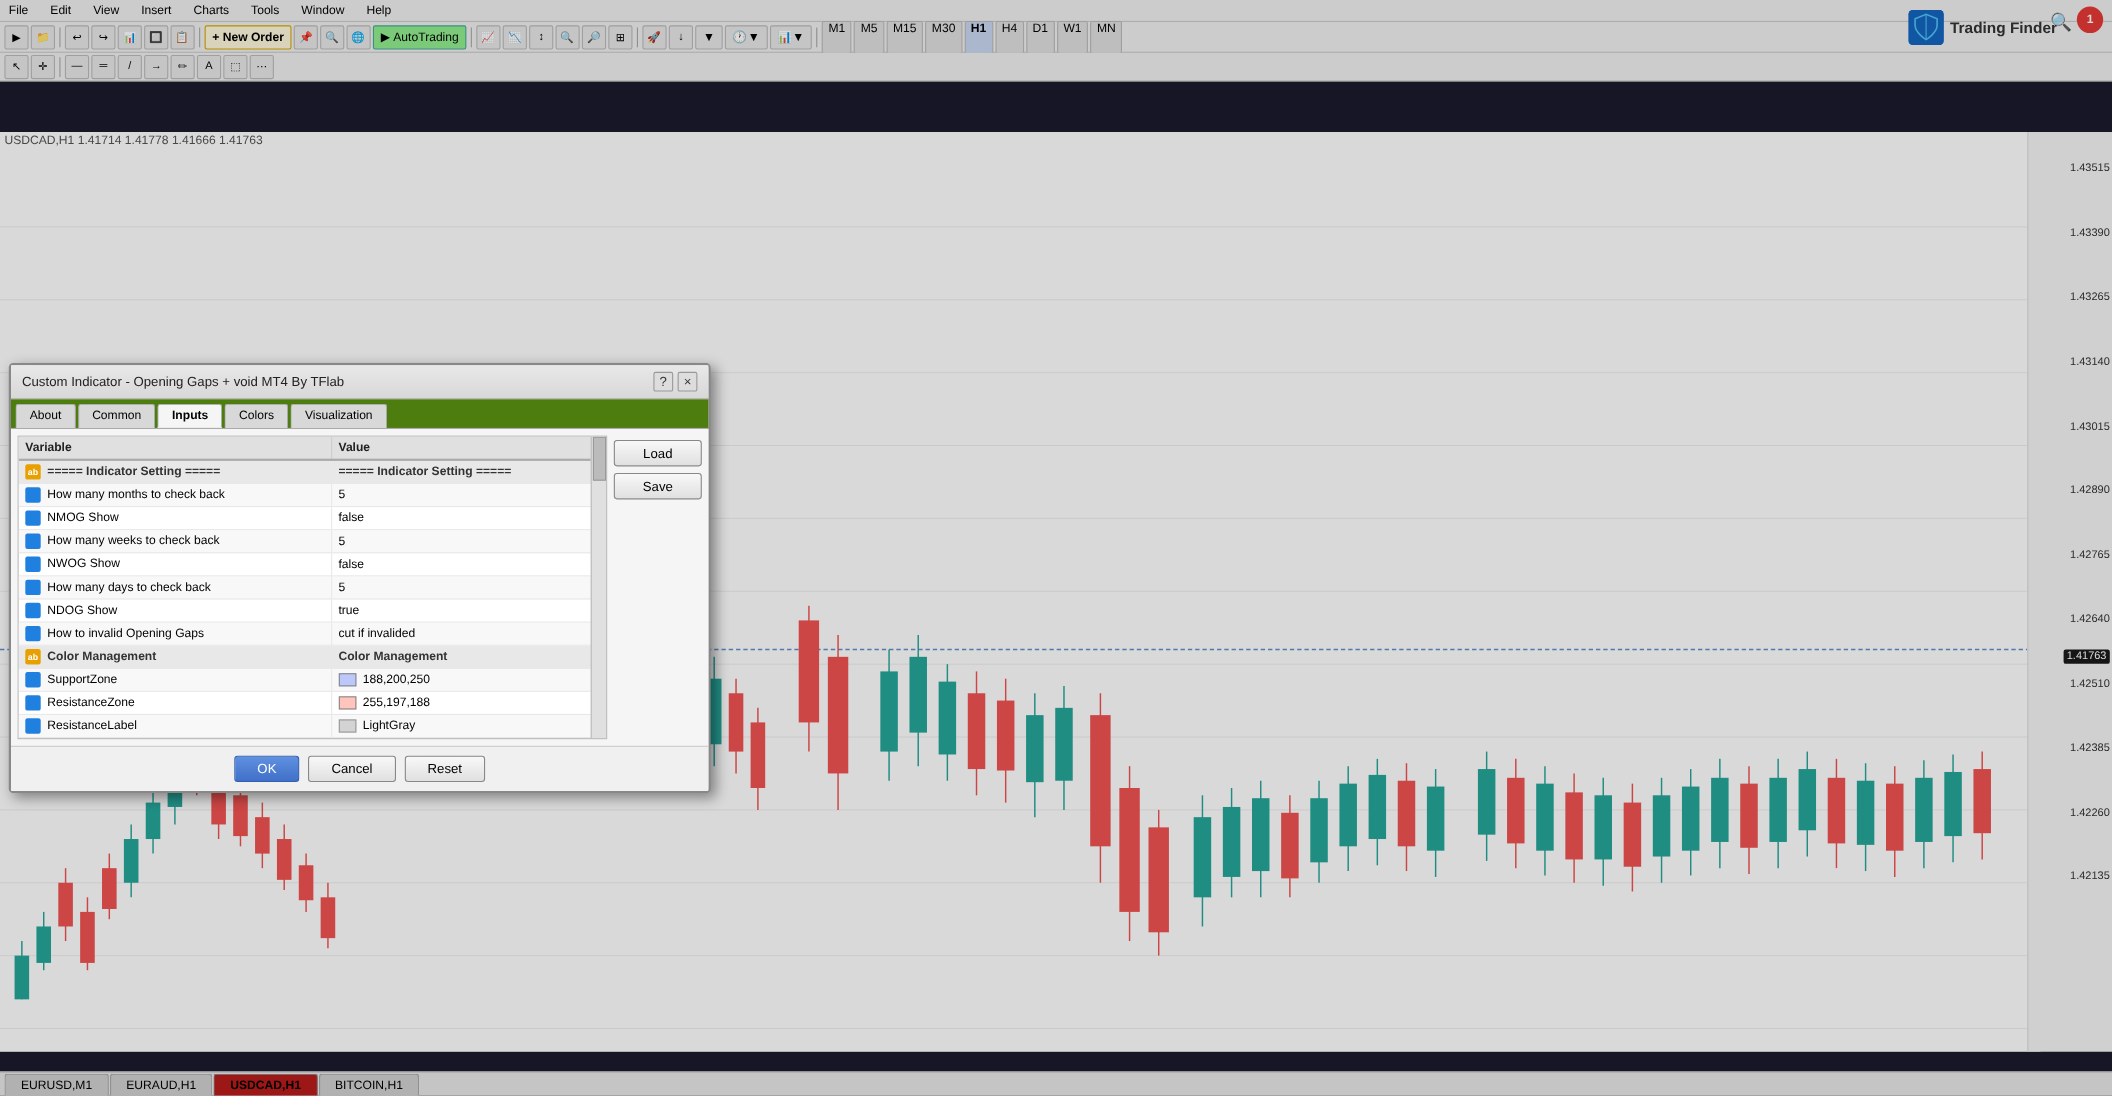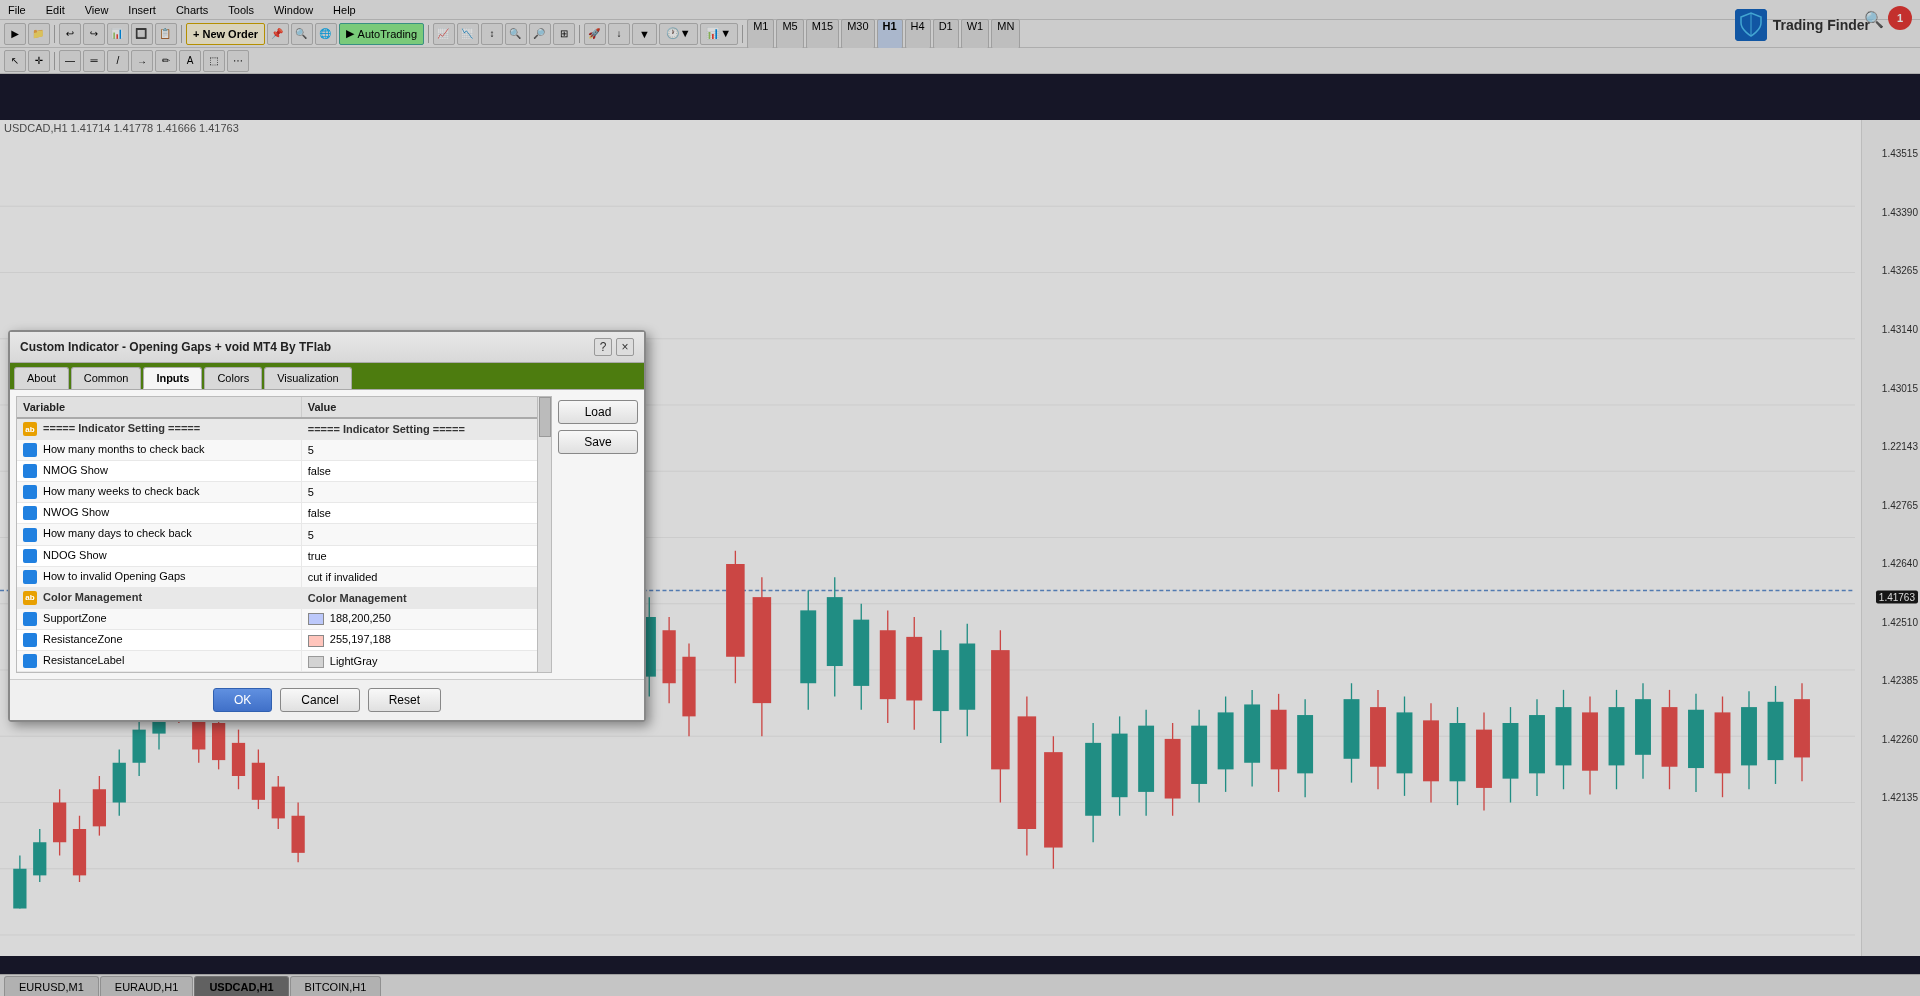--- a/index.html
+++ b/index.html
@@ -101,21 +101,21 @@
     .price-info {
       position: absolute;
       top: 2px; left: 4px;
       font-size: 11px;
       color: #555;
       z-index: 5;
     }
     .price-axis {
       position: absolute;
       right: 0; top: 0; bottom: 0;
-      width: 59px;
+      width: 77px;
       background: #f5f5f5;
       border-left: 1px solid #ddd;
     }
     .price-label {
       position: absolute;
       right: 2px;
       font-size: 10px;
       color: #333;
       transform: translateY(-50%);
     }
@@ -144,21 +144,21 @@
       padding: 0 14px;
       background: #d0d0d0;
       border: 1px solid #aaa;
       border-bottom: none;
       font-size: 11px;
       cursor: pointer;
       display: flex; align-items: center;
       border-radius: 3px 3px 0 0;
     }
     .bottom-tab.active {
-      background: #737373;
+      background: #b91c1c;
       font-weight: bold;
       border-color: #888;
     }
 
     
     .tf-logo {
       position: absolute;
       top: 8px;
       right: 60px;
       display: flex;
@@ -223,21 +223,21 @@
     .modal-titlebar {
       background: linear-gradient(to bottom, #e8e8e8, #d8d8d8);
       border-bottom: 1px solid #aaa;
       padding: 6px 10px;
       display: flex;
       align-items: center;
       justify-content: space-between;
     }
     .modal-title {
       font-size: 12px;
-      font-weight: bold;
+      font-weight: normal;
       color: #222;
     }
     .modal-controls {
       display: flex;
       gap: 4px;
       align-items: center;
     }
     .modal-ctrl-btn {
       width: 18px; height: 18px;
       border: 1px solid #999;
@@ -547,21 +547,21 @@
   </svg>
 
   <div class="price-info">USDCAD,H1  1.41714  1.41778  1.41666  1.41763</div>
 
   <div class="price-axis">
     <div class="price-label" style="top: 4%;">1.43515</div>
     <div class="price-label" style="top: 11%;">1.43390</div>
     <div class="price-label" style="top: 18%;">1.43265</div>
     <div class="price-label" style="top: 25%;">1.43140</div>
     <div class="price-label" style="top: 32%;">1.43015</div>
-    <div class="price-label" style="top: 39%;">1.22143</div>
+    <div class="price-label" style="top: 39%;">1.42890</div>
     <div class="price-label" style="top: 46%;">1.42765</div>
     <div class="price-label" style="top: 53%;">1.42640</div>
     <div class="price-label" style="top: 60%;">1.42510</div>
     <div class="price-label" style="top: 67%;">1.42385</div>
     <div class="price-label" style="top: 74%;">1.42260</div>
     <div class="price-label" style="top: 81%;">1.42135</div>
     <div class="price-label" style="top: 57%; background:#1a1a1a; color:#fff; padding:1px 3px; border-radius:2px;">1.41763</div>
   </div>
 </div>
 

